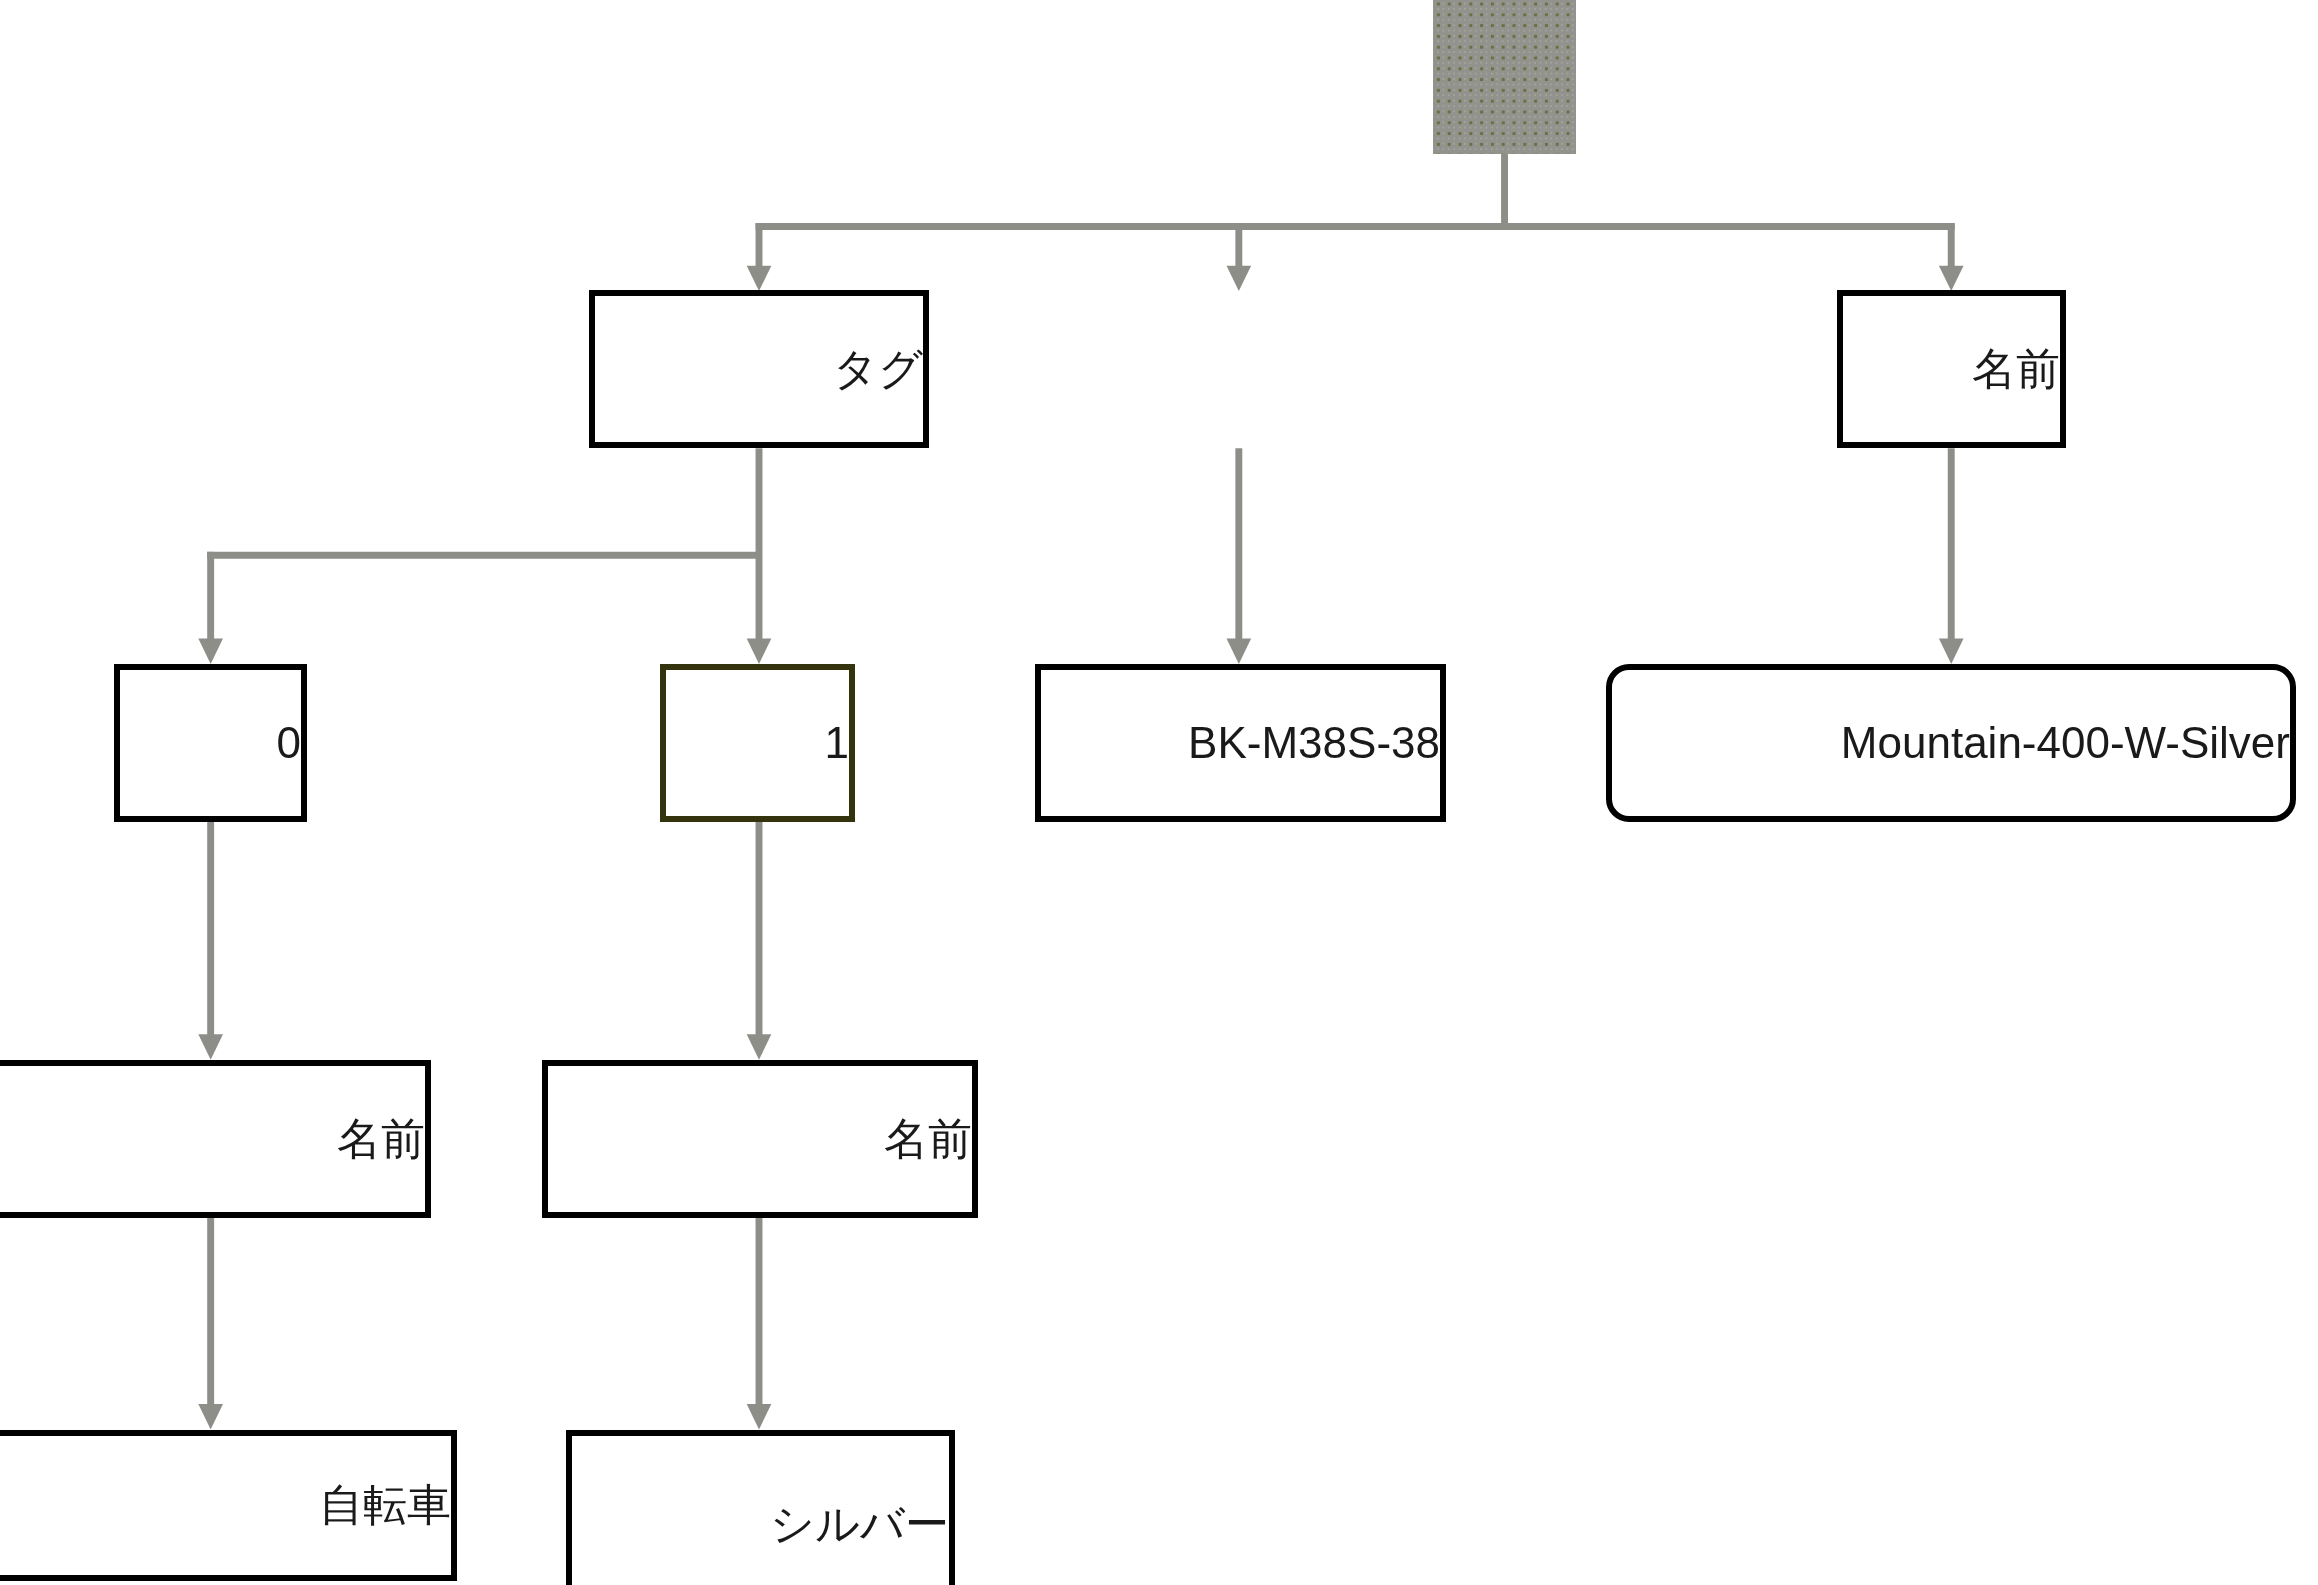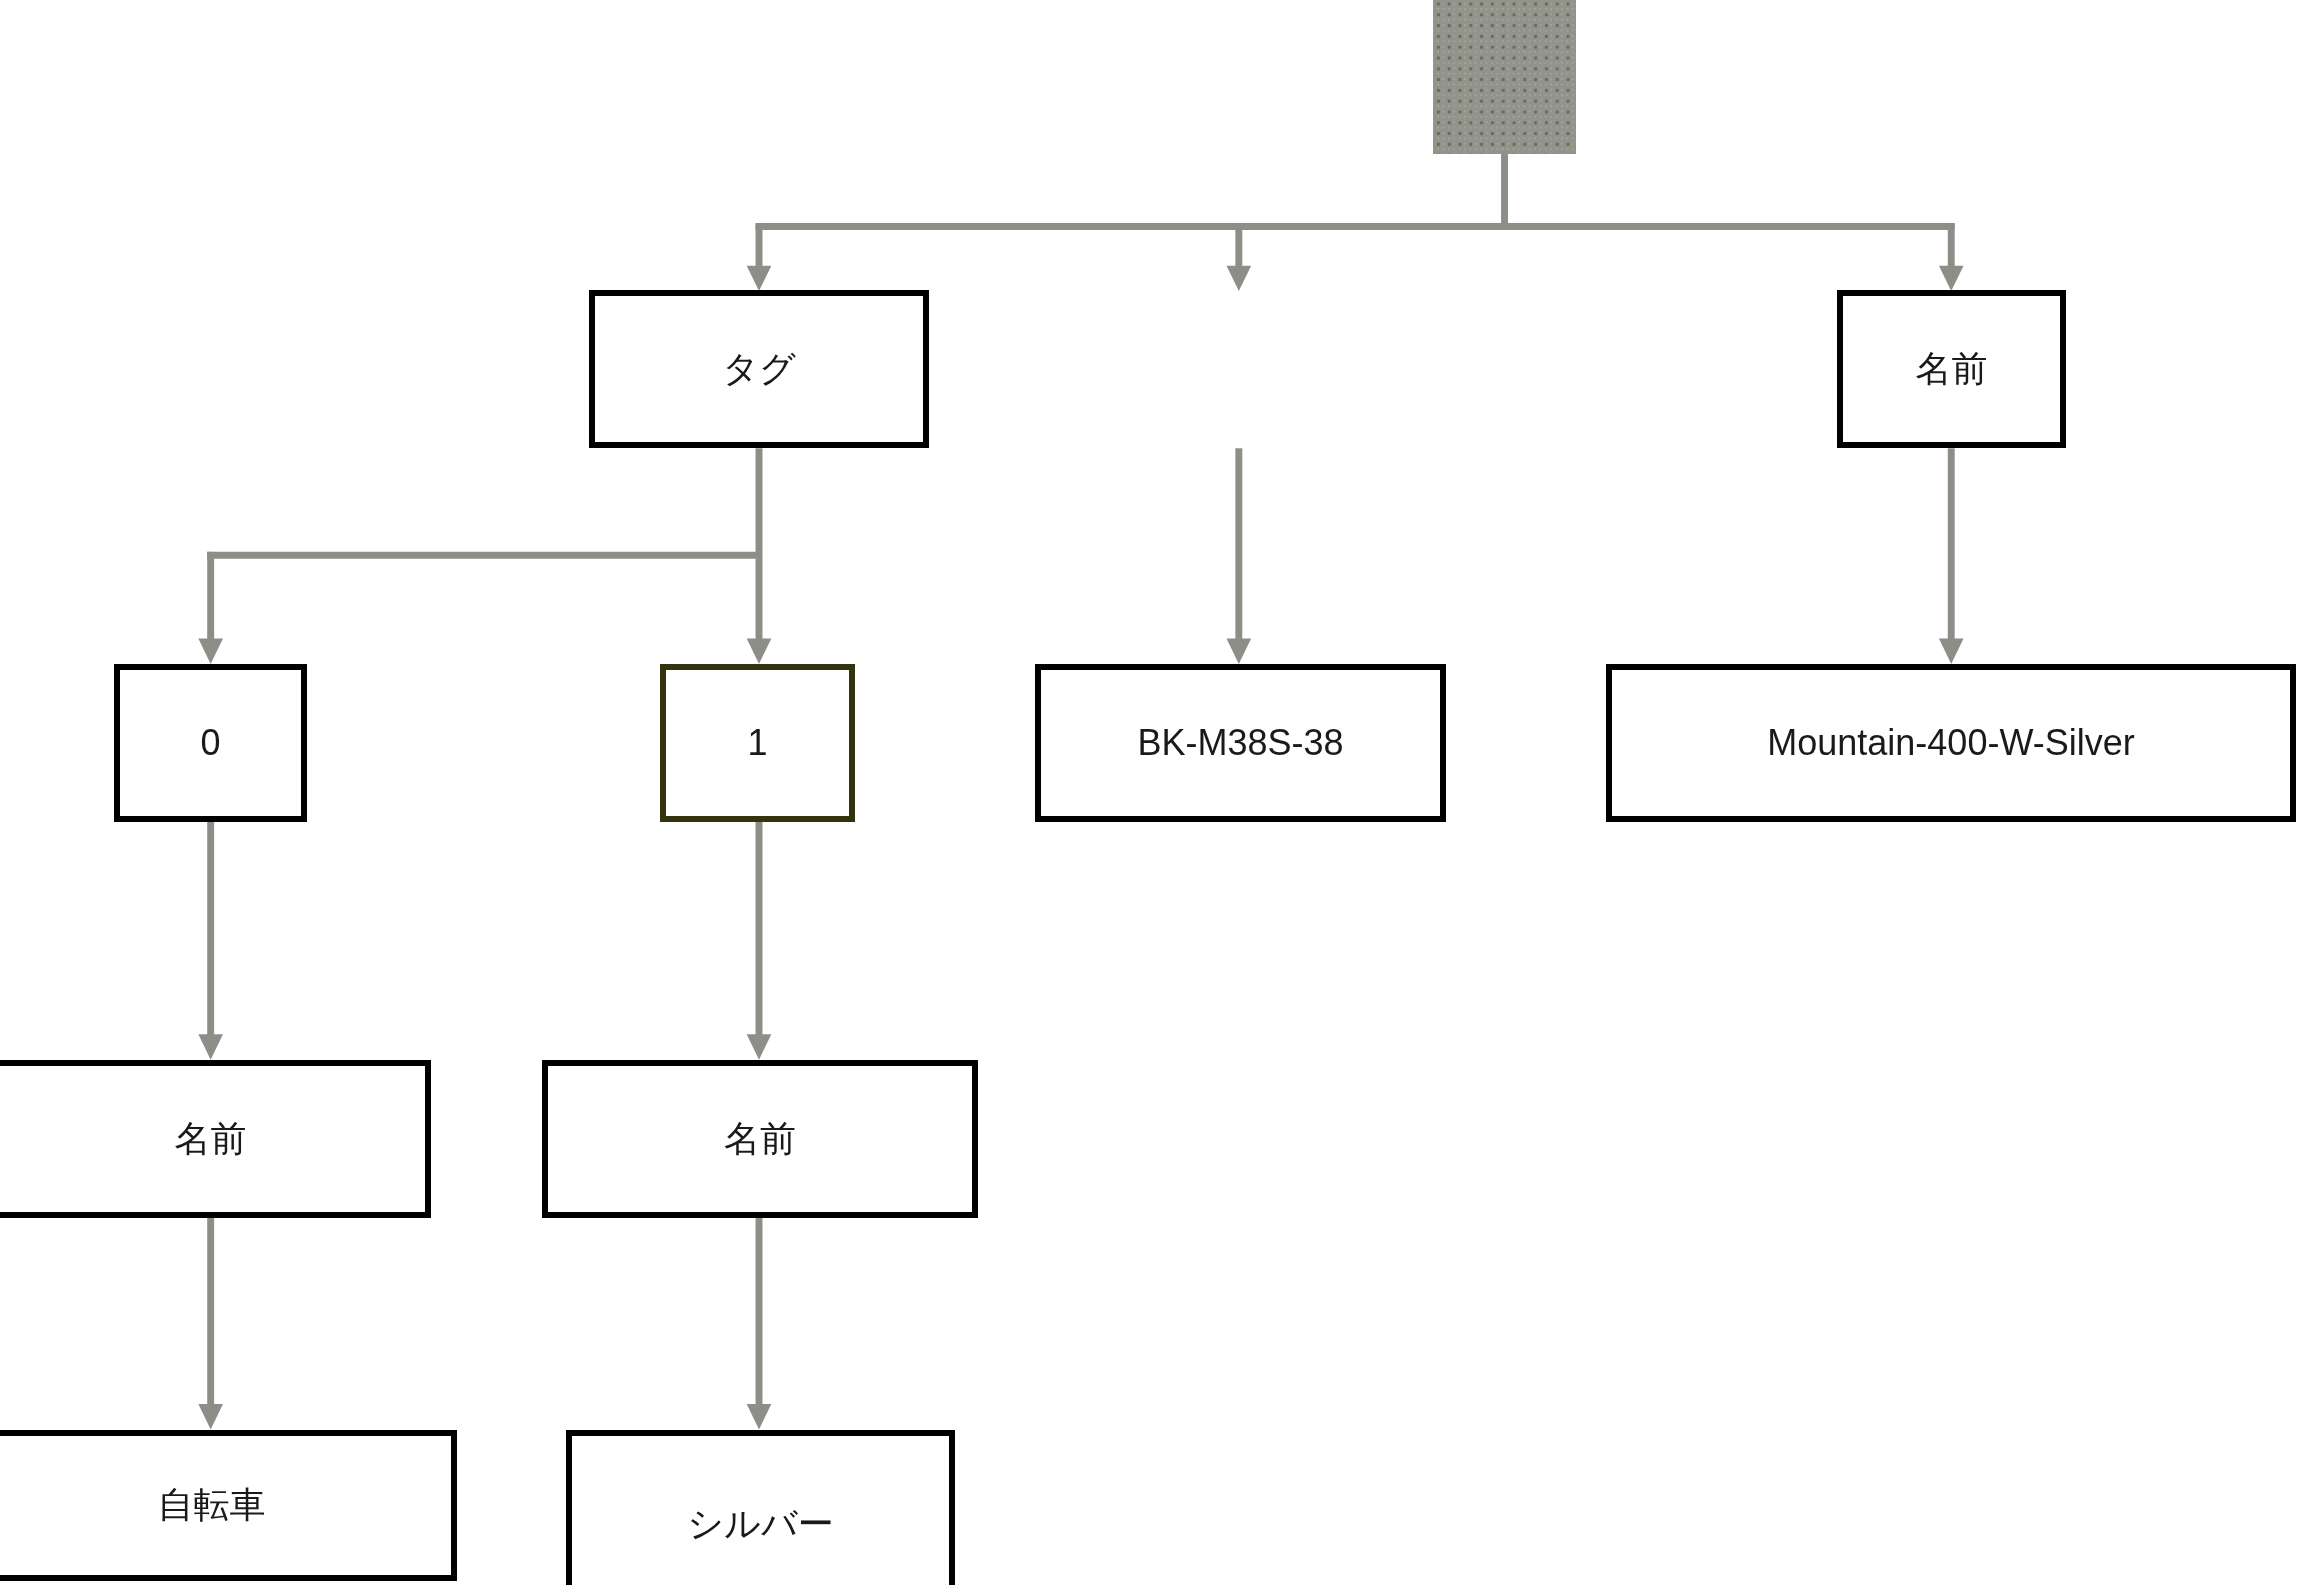--- a/index.html
+++ b/index.html
@@ -33,22 +33,22 @@
     fill:var(--line-color);
     stroke:none;
   }
   .node{
     position:absolute;
     box-sizing:border-box;
     background:var(--node-fill);
     border:6.2px solid var(--node-border);
     display:flex;
     align-items:center;
-    justify-content:center;
-    font-size:36px;
+    justify-content:flex-end;
+    font-size:44px;
     color:var(--text-color);
     z-index:2;
     white-space:nowrap;
   }
   .node.selected{
     border-color:var(--selected-border);
     
     border-style:solid;
   }
   .root-node{
@@ -118,21 +118,21 @@
 
   <div class="node" style="left:114px; top:664px; width:193px; height:158px;">
     <span>0</span>
   </div>
   <div class="node selected" style="left:660px; top:664px; width:195px; height:158px;">
     <span>1</span>
   </div>
   <div class="node" style="left:1035px; top:664px; width:411px; height:158px;">
     <span>BK-M38S-38</span>
   </div>
-  <div class="node" style="left:1606px; top:664px; width:690px; height:158px;">
+  <div class="node" style="left:1606px; top:664px; width:690px; height:158px;border-radius:23px;">
     <span>Mountain-400-W-Silver</span>
   </div>
 
   <div class="node" style="left:-10px; top:1060px; width:441px; height:158px;">
     <span>名前</span>
   </div>
   <div class="node" style="left:542px; top:1060px; width:436px; height:158px;">
     <span>名前</span>
   </div>
 

